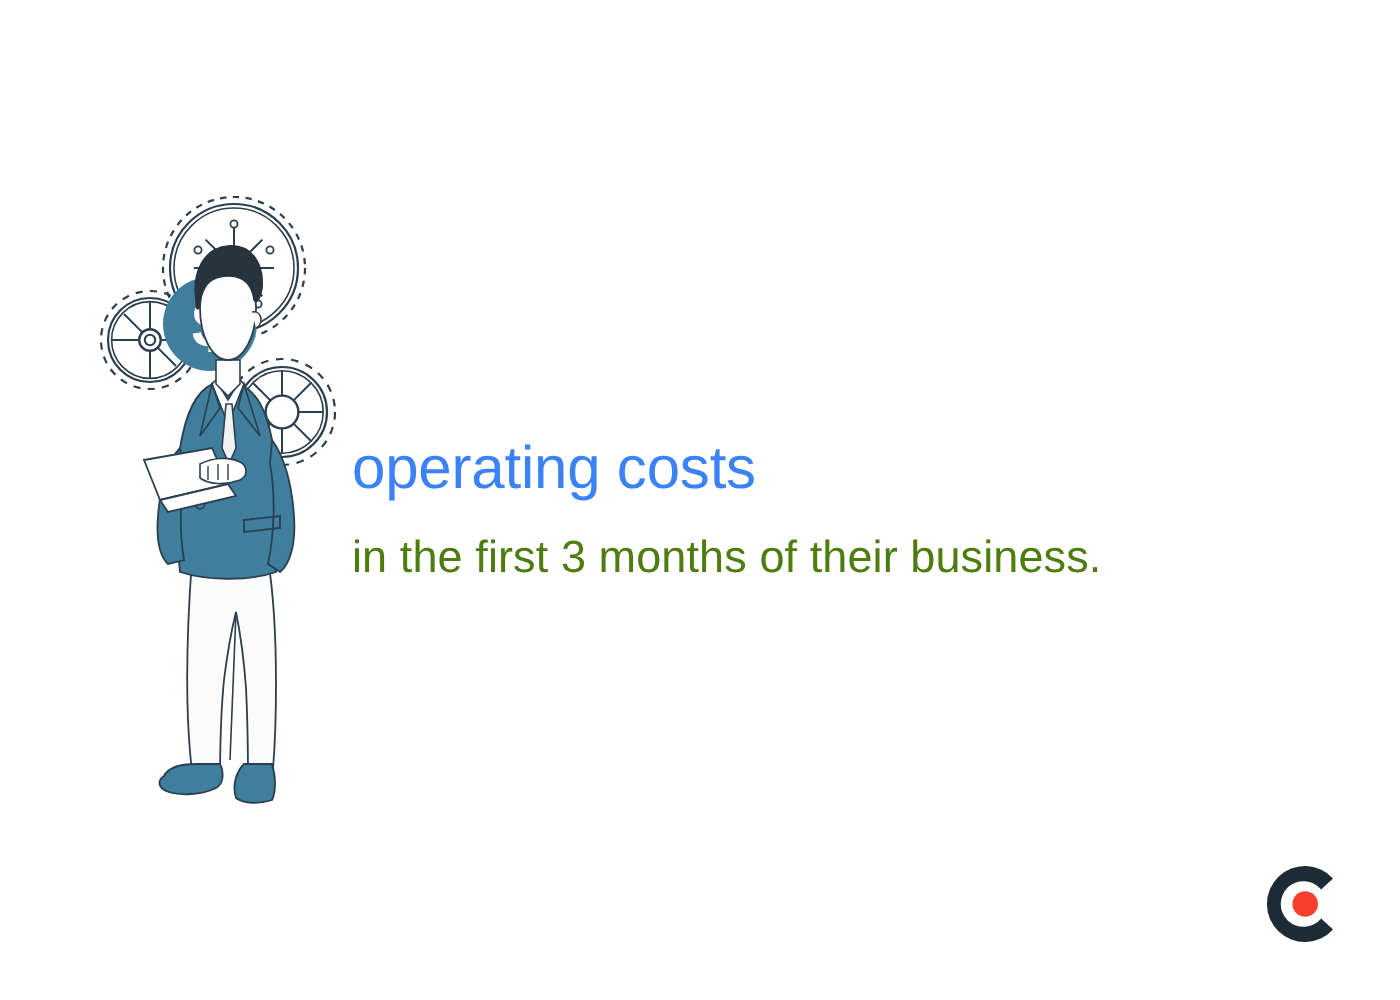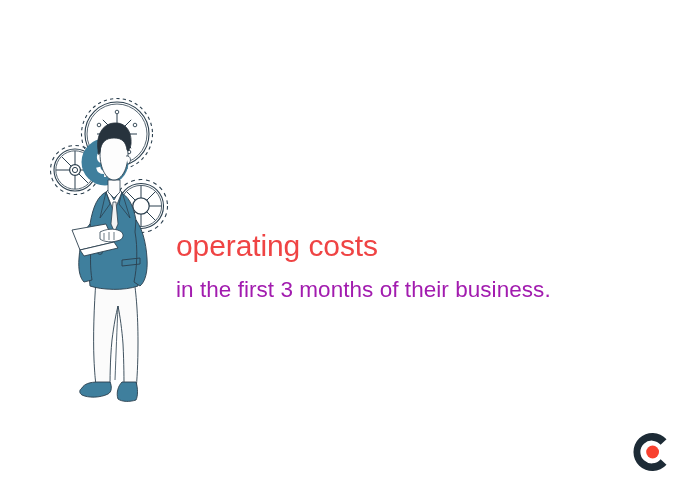--- a/index.html
+++ b/index.html
@@ -71,32 +71,32 @@
     font-weight: 400;
     color: #0b0b0b;
     vertical-align: baseline;
     letter-spacing: 0.05px;
   }
 
   #line-two {
     font-size: 30px;
     font-weight: 400;
     line-height: 1.15;
-    margin-top: 25px;
+    margin-top: 14px;
     letter-spacing: -0.1px;
-    color: #ef4444;
+    color: #3b82f6;
   }
 
   #line-three {
     font-size: 22.5px;
     font-weight: 400;
     line-height: 1.2;
     margin-top: 12px;
     letter-spacing: 0.05px;
-    color: #a21caf;
+    color: #4d7c0f;
   }
 
   
   #brand-logo {
     position: absolute;
     left: 630px;
     top: 430px;
     width: 44px;
     height: 44px;
   }

